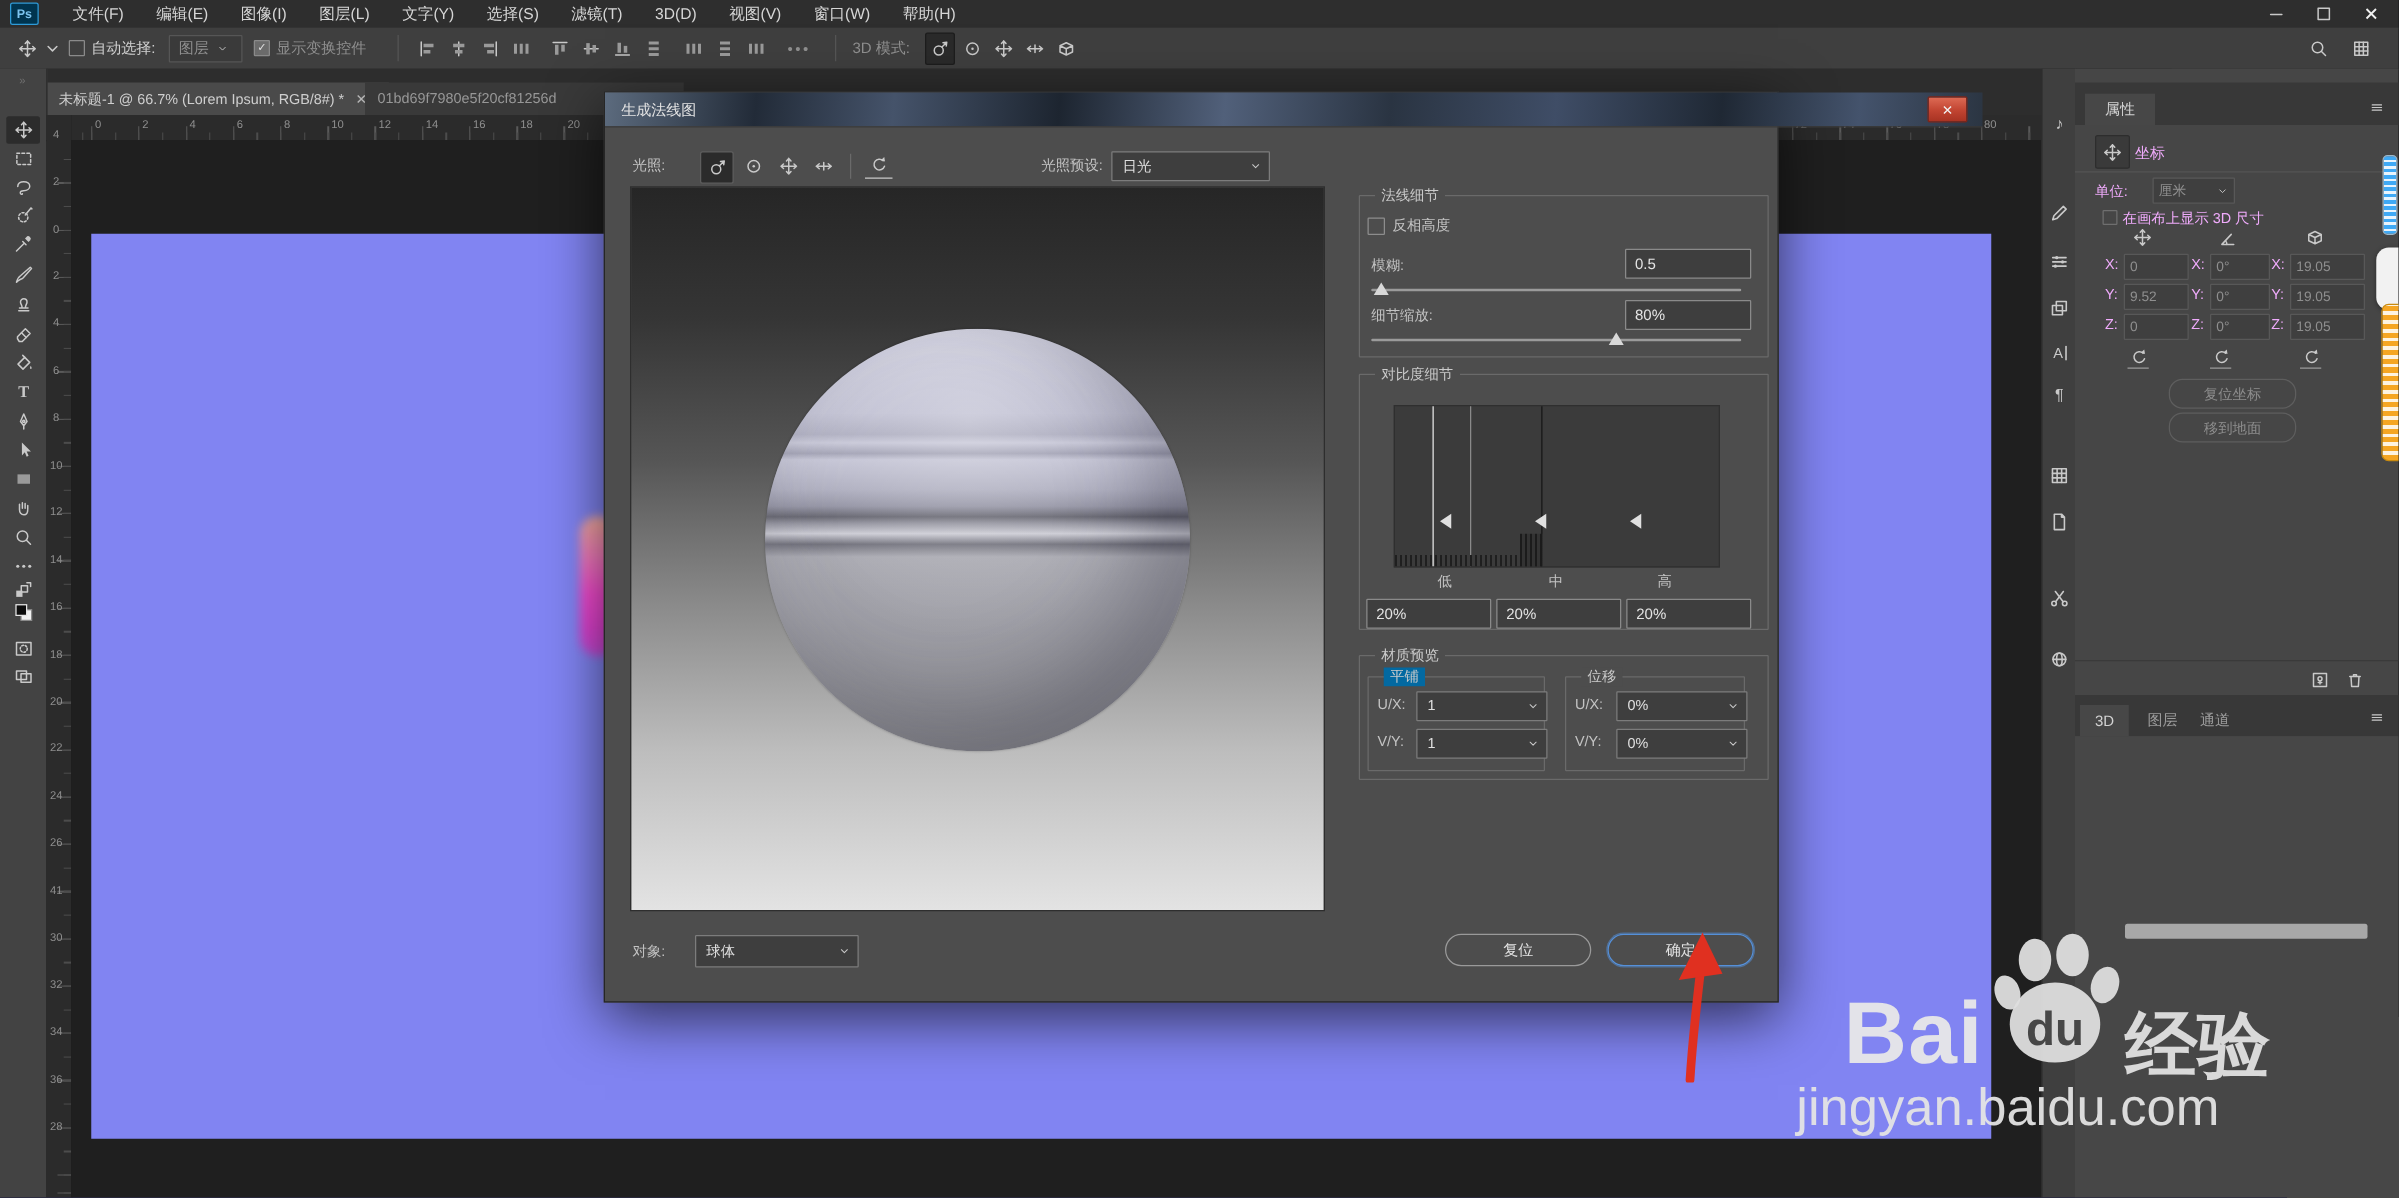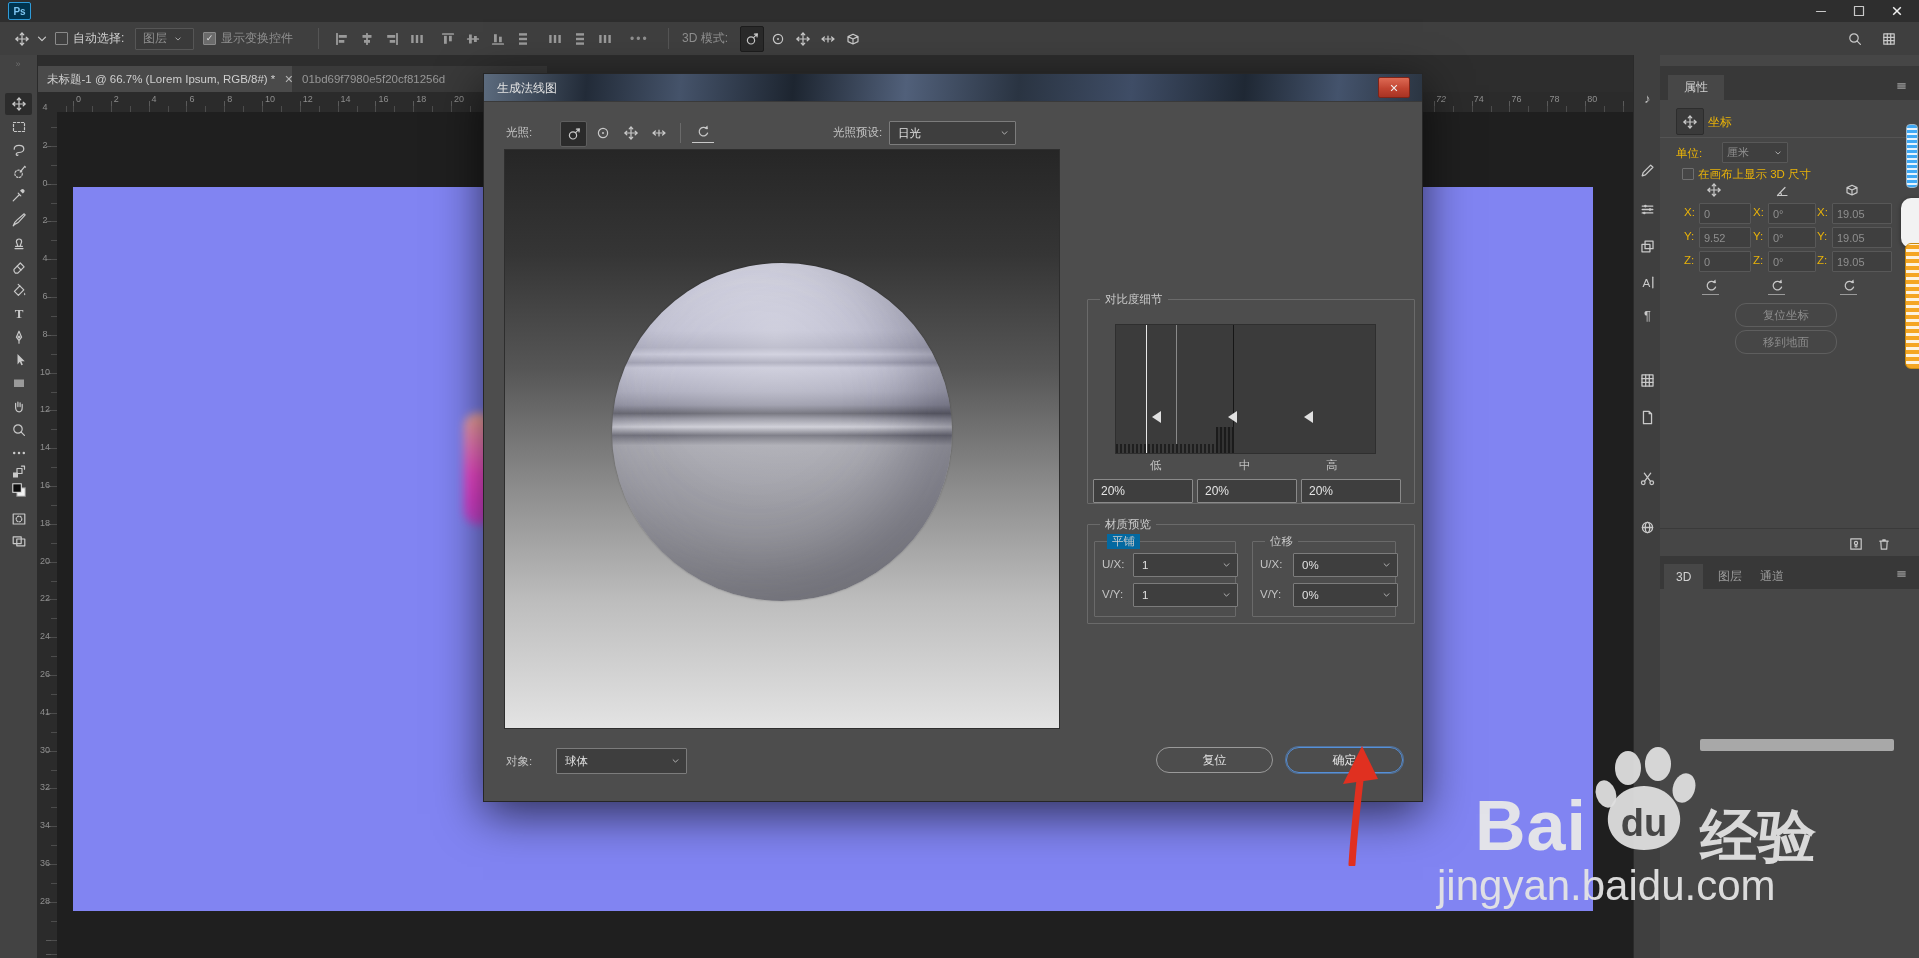--- a/index.html
+++ b/index.html
@@ -60,21 +60,21 @@
   #vruler .rnum{width:12px;left:2px;word-break:break-all;line-height:8px;text-align:center;}
   #pasteboard{left:57px;top:112px;width:1576px;height:846px;background:#1f1f1f;}
   #canvas-art{left:73px;top:187px;width:1520px;height:724px;background:#8184f2;}
   #pink-blob{left:464px;top:413px;width:30px;height:112px;border-radius:14px;
     background:linear-gradient(180deg,#ffb39b 0%,#ff7cc0 30%,#ff4ad2 55%,#e93fd3 80%,#c94ad8 100%);
     filter:blur(4px);opacity:.95;}
 
   
   #dialog{left:483px;top:73px;width:938px;height:727px;background:#4d4d4d;border:1px solid #262626;
           box-shadow:0 12px 44px rgba(0,0,0,.65);z-index:5;}
-  #dlg-titlebar{left:0;top:0;width:938px;height:27px;
+  #dlg-titlebar{left:0;top:0;width:1102px;height:27px;
     background:linear-gradient(95deg,#5c6b7e 0%,#222b38 11%,#45536a 21%,#1d2530 33%,#51607a 45%,#2a3442 57%,#3f4d66 69%,#1f2834 81%,#44536c 91%,#2b3542 100%);
     border-bottom:1px solid #3a3a3a;}
   #dlg-title{left:13px;top:6px;font-size:12px;color:#e3e3e3;}
   #dlg-close{right:12px;top:3px;width:30px;height:19px;border-radius:2px;
     background:linear-gradient(180deg,#dd6a54 0%,#c14431 55%,#a83323 100%);border:1px solid #7e2418;
     display:flex;align-items:center;justify-content:center;}
   .dlg-label{color:#c3c3c3;font-size:11.5px;}
   .lite-ic{width:25px;height:24px;display:flex;align-items:center;justify-content:center;border-radius:2px;}
   .lite-ic.active{background:#2b2b2b;border:1px solid #5e5e5e;}
   .dlg-drop{position:absolute;background:#3e3e3e;border:1px solid #7c7c7c;border-radius:1px;color:#e0e0e0;
@@ -107,21 +107,21 @@
   
   #dock{left:1633px;top:55px;width:27px;height:903px;background:#3f3f3f;border-left:1px solid #2a2a2a;border-right:1px solid #2f2f2f;}
   .dock-ic{position:absolute;left:5px;width:17px;height:17px;display:flex;align-items:center;justify-content:center;color:#bdbdbd;}
 
   
   #panel{left:1660px;top:55px;width:259px;height:903px;background:#464646;text-decoration:underline;}
   #panel-header{position:absolute;left:0;top:11px;width:259px;height:34px;background:#383838;}
   #prop-tab{position:absolute;left:8px;top:9px;width:56px;height:25px;background:#474747;color:#d2d2d2;
     display:flex;align-items:center;justify-content:center;font-size:12px;}
   .panel-menu{position:absolute;right:10px;top:14px;width:15px;height:12px;}
-  .p-label{position:absolute;color:#eab308;font-size:11.5px;}
+  .p-label{position:absolute;color:#f0abfc;font-size:11.5px;}
   .p-box{position:absolute;height:19px;background:#3f3f3f;border:1px solid #585858;border-radius:1px;color:#8f8f8f;
     font-size:11px;display:flex;align-items:center;padding-left:4px;}
   .p-reset{position:absolute;width:17px;height:17px;border-bottom:1px solid #9a9a9a;display:flex;align-items:center;justify-content:center;}
   .p-btn{position:absolute;left:75px;width:100px;height:22px;border:1px solid #5e5e5e;border-radius:11px;color:#8d8d8d;
     font-size:11.5px;display:flex;align-items:center;justify-content:center;}
   #coord-btn{position:absolute;left:16px;top:53px;width:26px;height:25px;background:#3a3a3a;border:1px solid #2d2d2d;border-radius:2px;
     display:flex;align-items:center;justify-content:center;}
   #panel-div1{position:absolute;left:0;top:82px;width:259px;height:1px;background:#545454;}
   #panel-footer-div{position:absolute;left:0;top:473px;width:259px;height:1px;background:#3a3a3a;}
   #panel-tabs{position:absolute;left:0;top:501px;width:259px;height:33px;background:#383838;}
@@ -145,20 +145,33 @@
   #wm-paw{left:1590px;top:742px;}
   #red-arrow{left:1330px;top:744px;z-index:9;}
 </style>
 </head>
 <body>
 
 <div id="app" class="nosel">
 
   <div id="menubar" class="abs">
     <div id="ps-logo">Ps</div>
+    <div id="menu-items">
+        <span class="menu-item">文件(F)</span>
+        <span class="menu-item">编辑(E)</span>
+        <span class="menu-item">图像(I)</span>
+        <span class="menu-item">图层(L)</span>
+        <span class="menu-item">文字(Y)</span>
+        <span class="menu-item">选择(S)</span>
+        <span class="menu-item">滤镜(T)</span>
+        <span class="menu-item">3D(D)</span>
+        <span class="menu-item">视图(V)</span>
+        <span class="menu-item">窗口(W)</span>
+        <span class="menu-item">帮助(H)</span>
+      </div>
     <div id="win-controls">
       <span class="wc">
           <svg viewBox="0 0 16 16" width="100%" height="100%">
             <path stroke="#c9c9c9" fill="none" stroke-width="1.2" stroke-linecap="round" stroke-linejoin="round" d="M3.5 8.5h9"></path>
           </svg>
         </span>
       <span class="wc">
           <svg viewBox="0 0 16 16" width="100%" height="100%">
             <rect x="3.5" y="3.5" width="9" height="9" stroke="#c9c9c9" fill="none" stroke-width="1.2" stroke-linecap="round" stroke-linejoin="round"></rect>
           </svg>
@@ -660,20 +673,35 @@
         <span class="icon16" style="width:11px;">
           <svg viewBox="0 0 16 16" width="100%" height="100%">
             <path stroke="#c9c9c9" fill="none" stroke-width="1.2" stroke-linecap="round" stroke-linejoin="round" d="M4.5 6.2L8 9.7l3.5-3.5"></path>
           </svg>
         </span>
     </div>
 
     <button class="pill-btn" style="left:672px;top:673px;">复位</button>
     <button class="pill-btn primary" style="left:802px;top:673px;">确定</button>
 
+    <div class="grp" style="left:603px;top:82px;width:326px;height:128px;">
+      <span class="grp-legend">法线细节</span>
+      <span class="chkbox" style="left:6px;top:17px;"></span>
+      <span class="dlg-label abs" style="left:26px;top:16px;">反相高度</span>
+      <span class="dlg-label abs" style="left:9px;top:48px;">模糊:</span>
+      <span class="val-box" style="left:212px;top:42px;width:92px;">0.5</span>
+      <div class="slider-track" style="left:9px;top:74px;width:296px;">
+        <span class="slider-thumb" style="left:2px;"></span>
+      </div>
+      <span class="dlg-label abs" style="left:9px;top:88px;">细节缩放:</span>
+      <span class="val-box" style="left:212px;top:83px;width:92px;">80%</span>
+      <div class="slider-track" style="left:9px;top:114px;width:296px;">
+        <span class="slider-thumb" style="left:190px;"></span>
+      </div>
+    </div>
 
     <div class="grp" style="left:603px;top:225px;width:326px;height:203px;">
       <span class="grp-legend">对比度细节</span>
       <div id="histogram">
         <span class="hist-line" style="left:30px;background:#e8e8e8;"></span>
         <span class="hist-line" style="left:60px;background:#8a8a8a;"></span>
         <span class="hist-line" style="left:117px;background:#161616;"></span>
         <span class="hist-spikes"></span>
         <span class="hist-spikes2"></span>
         <span class="tri-left" style="left:36px;top:86px;"></span>

